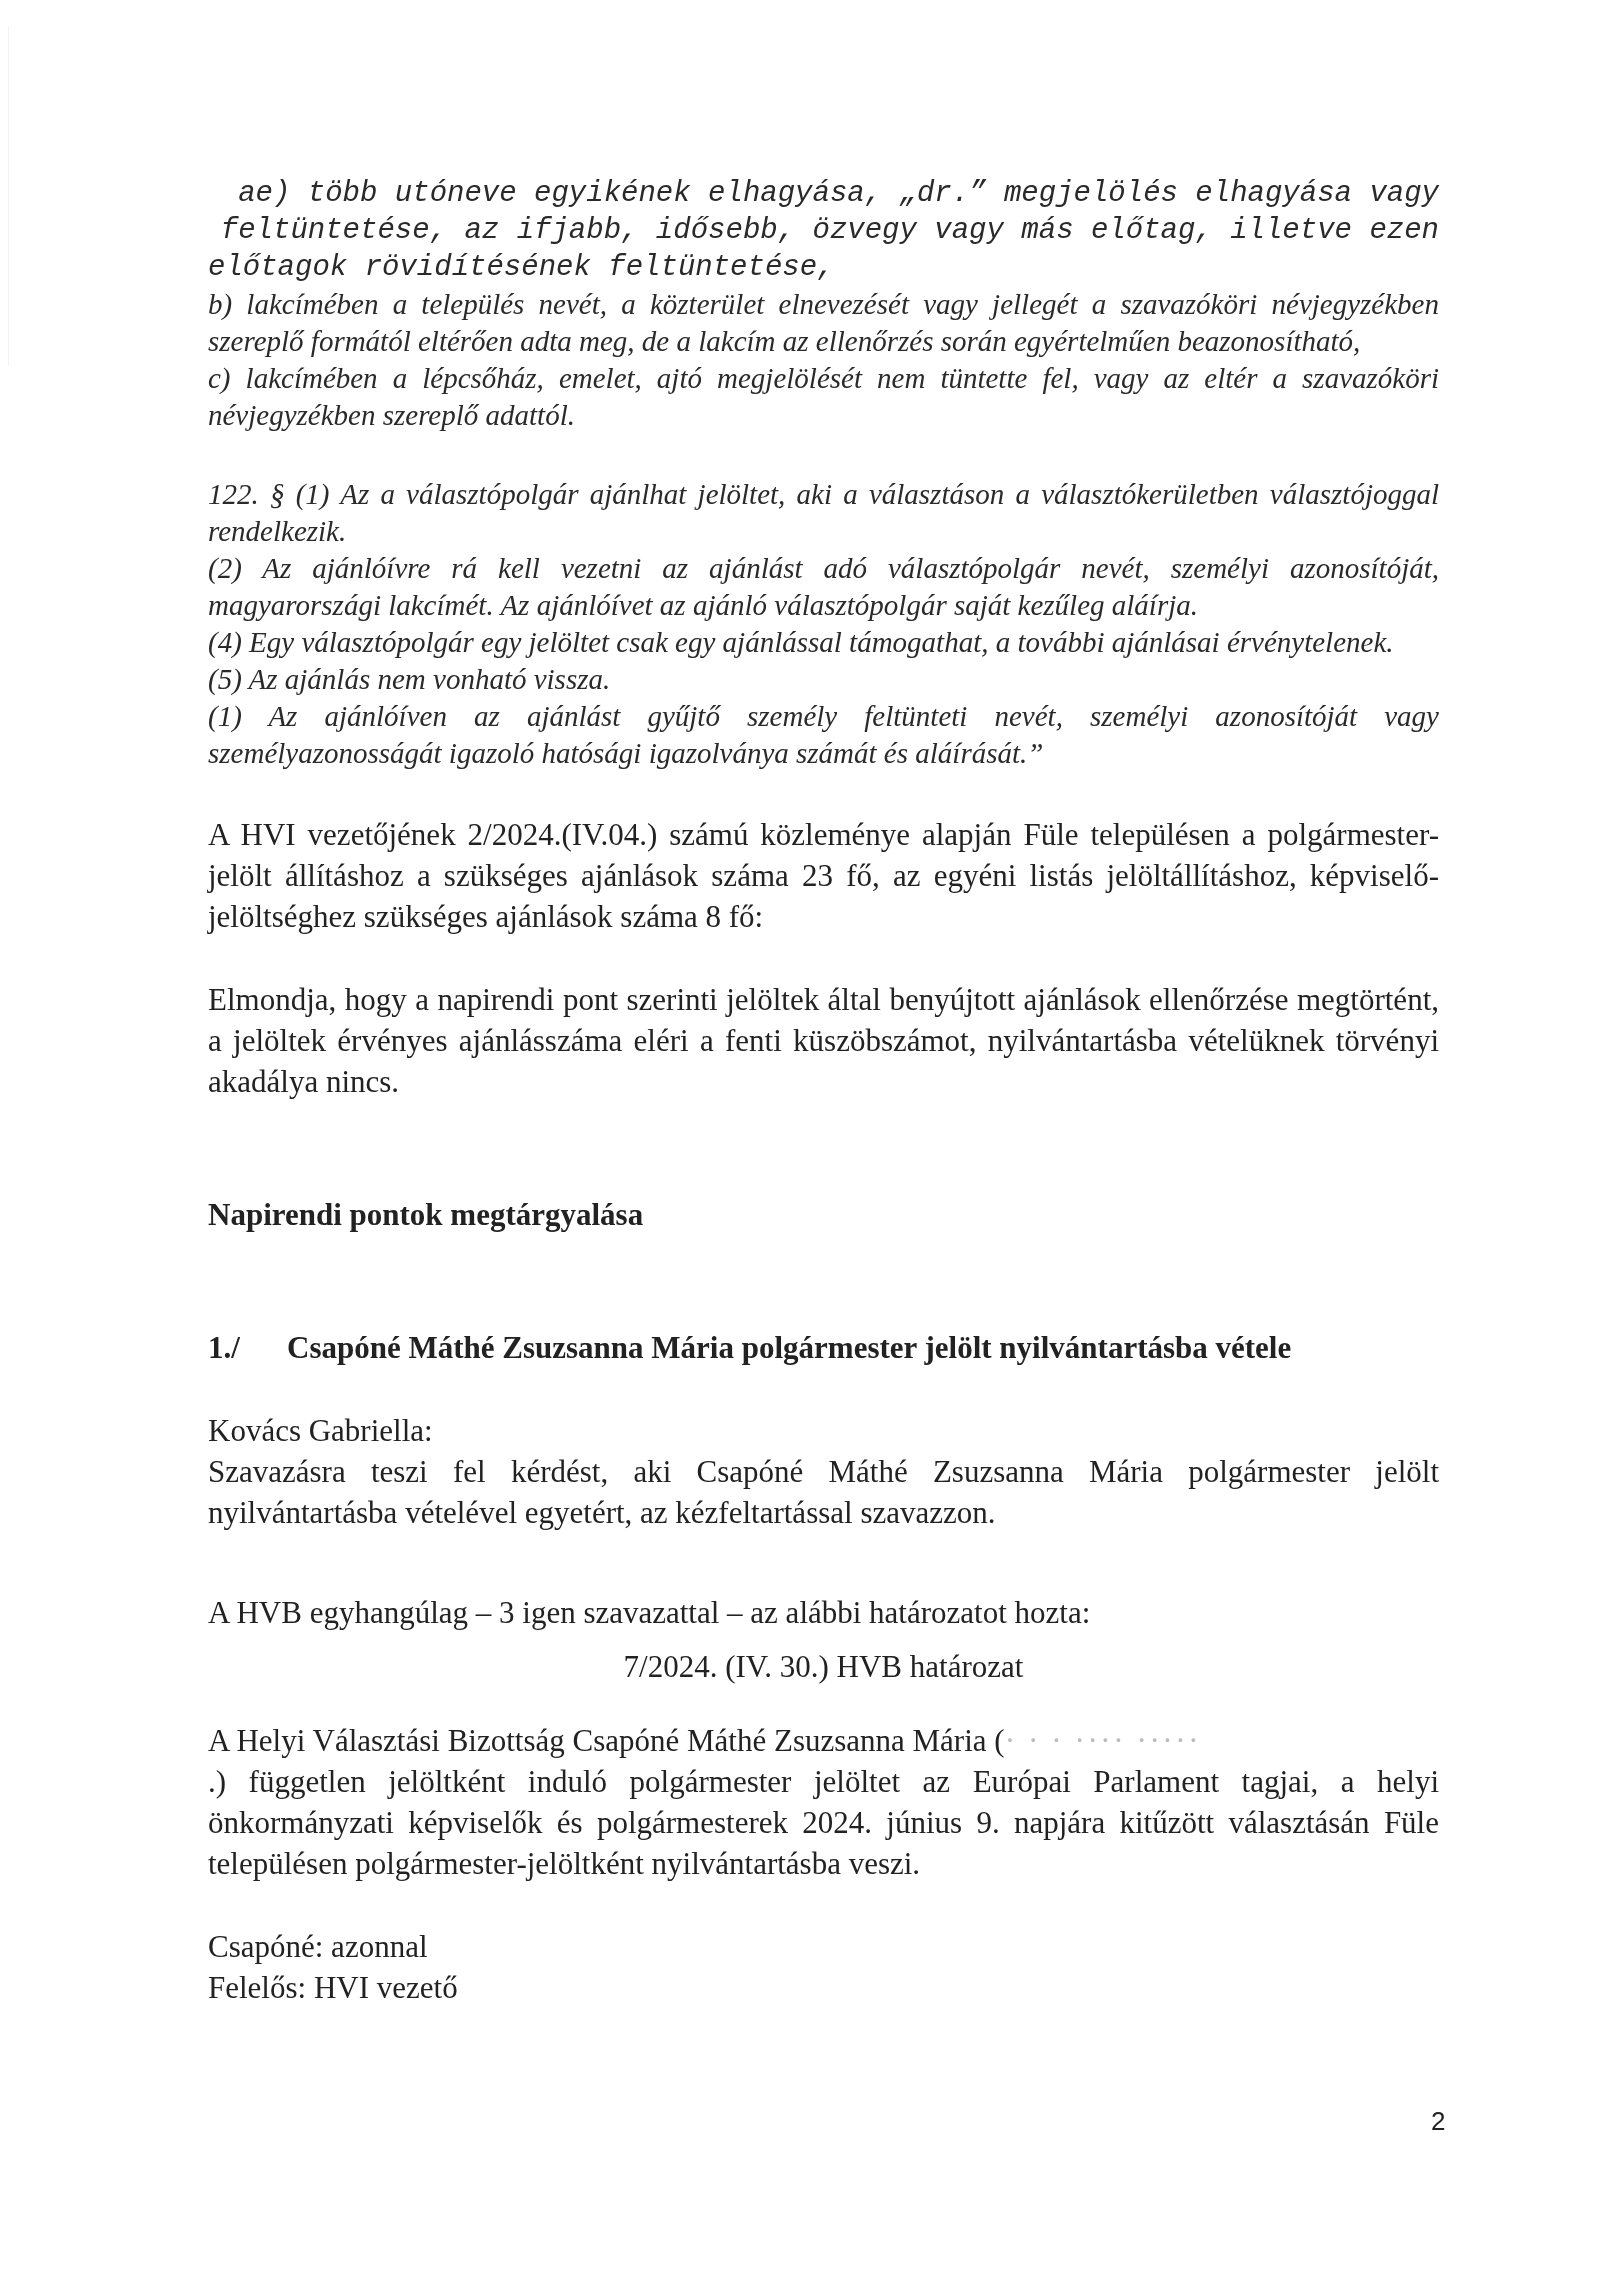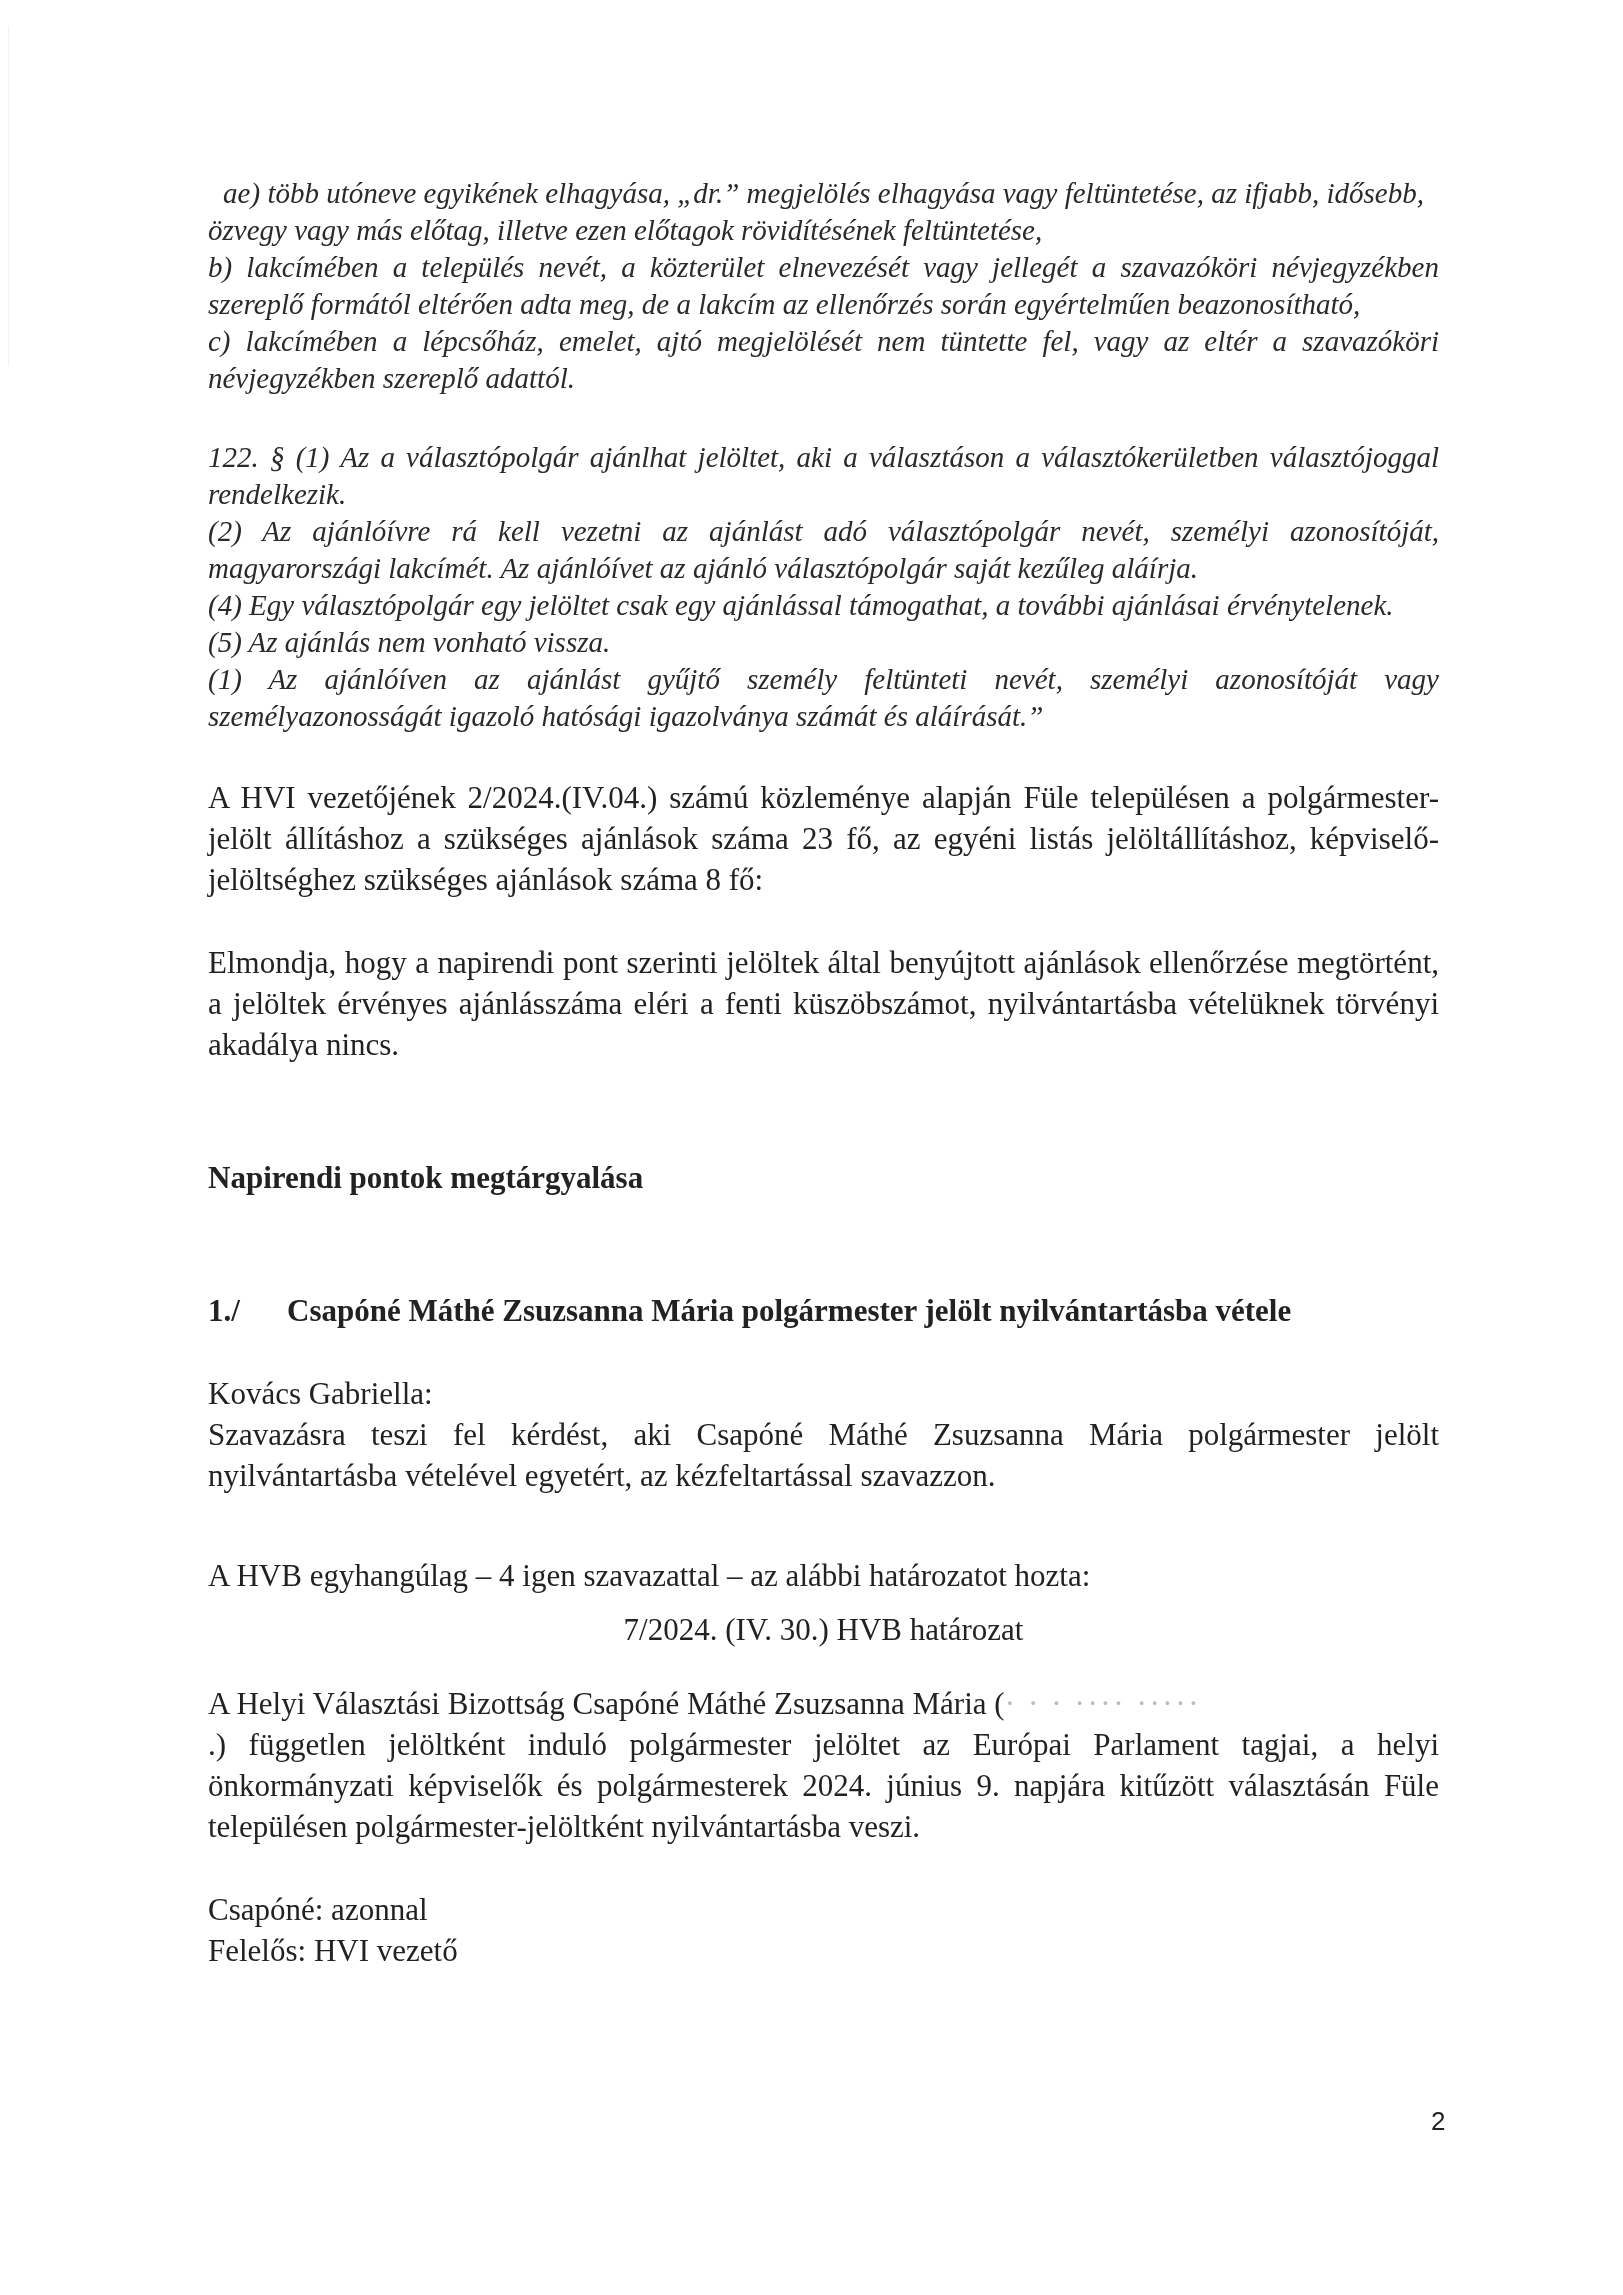--- a/index.html
+++ b/index.html
@@ -24,21 +24,21 @@
   .scan-edge { position: absolute; left: 7.9px; top: 26px; width: 1.3px; height: 340px; background: #f2f2f2; }
 </style>
 </head>
 <body>
 
 <div class="scan-edge"></div>
 
 <div class="page">
 
   <div class="it">
-    <p style="text-align:center;">ae) több utóneve egyikének elhagyása, „dr.” megjelölés elhagyása vagy feltüntetése, az ifjabb, idősebb, özvegy vagy más előtag, illetve ezen előtagok rövidítésének feltüntetése,</p>
+    <p style="text-align:right;font-family:Liberation Mono, monospace;">ae) több utóneve egyikének elhagyása, „dr.” megjelölés elhagyása vagy feltüntetése, az ifjabb, idősebb, özvegy vagy más előtag, illetve ezen előtagok rövidítésének feltüntetése,</p>
     <p>b) lakcímében a település nevét, a közterület elnevezését vagy jellegét a szavazóköri névjegyzékben szereplő formától eltérően adta meg, de a lakcím az ellenőrzés során egyértelműen beazonosítható,</p>
     <p>c) lakcímében a lépcsőház, emelet, ajtó megjelölését nem tüntette fel, vagy az eltér a szavazóköri névjegyzékben szereplő adattól.</p>
   </div>
 
   <div class="gap-m"></div>
 
   <div class="it">
     <p>122. § (1) Az a választópolgár ajánlhat jelöltet, aki a választáson a választókerületben választójoggal rendelkezik.</p>
     <p>(2) Az ajánlóívre rá kell vezetni az ajánlást adó választópolgár nevét, személyi azonosítóját, magyarországi lakcímét. Az ajánlóívet az ajánló választópolgár saját kezűleg aláírja.</p>
     <p>(4) Egy választópolgár egy jelöltet csak egy ajánlással támogathat, a további ajánlásai érvénytelenek.</p>
@@ -72,21 +72,21 @@
   <div class="gap-m"></div>
 
   <div class="reg">
     <p class="bold">Kovács Gabriella:</p>
     <p>Szavazásra teszi fel kérdést, aki Csapóné Máthé Zsuzsanna Mária polgármester jelölt nyilvántartásba vételével egyetért, az kézfeltartással szavazzon.</p>
   </div>
 
   <div class="gap-l" style="height:59px"></div>
 
   <div class="reg">
-    <p>A HVB egyhangúlag – 4 igen szavazattal – az alábbi határozatot hozta:</p>
+    <p>A HVB egyhangúlag – 3 igen szavazattal – az alábbi határozatot hozta:</p>
     <div class="gap-s" style="height:13px"></div>
     <p class="bold center">7/2024. (IV. 30.) HVB határozat</p>
   </div>
 
   <div class="gap-s"></div>
 
   <div class="reg">
     <p><span>A Helyi Választási Bizottság </span><span class="bold">Csapóné Máthé Zsuzsanna Mária</span><span> (</span><span class="redacted">· · ·  ····  ·····</span><br><span class="redacted">  </span><span>.)</span><span> független jelöltként induló polgármester jelöltet az Európai Parlament tagjai, a helyi önkormányzati képviselők és polgármesterek 2024. június 9. napjára kitűzött választásán Füle településen polgármester-jelöltként nyilvántartásba veszi.</span></p>
   </div>
 

